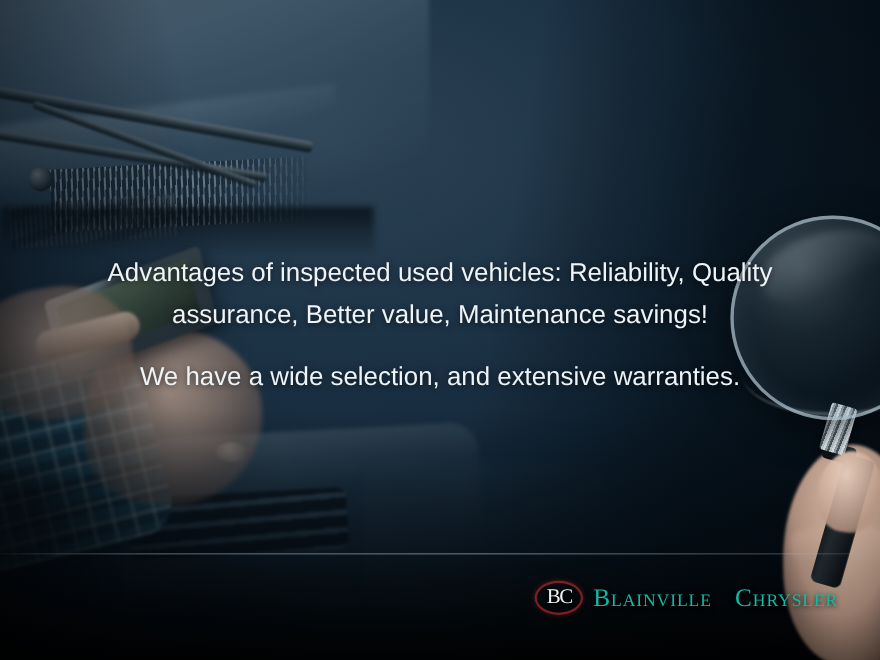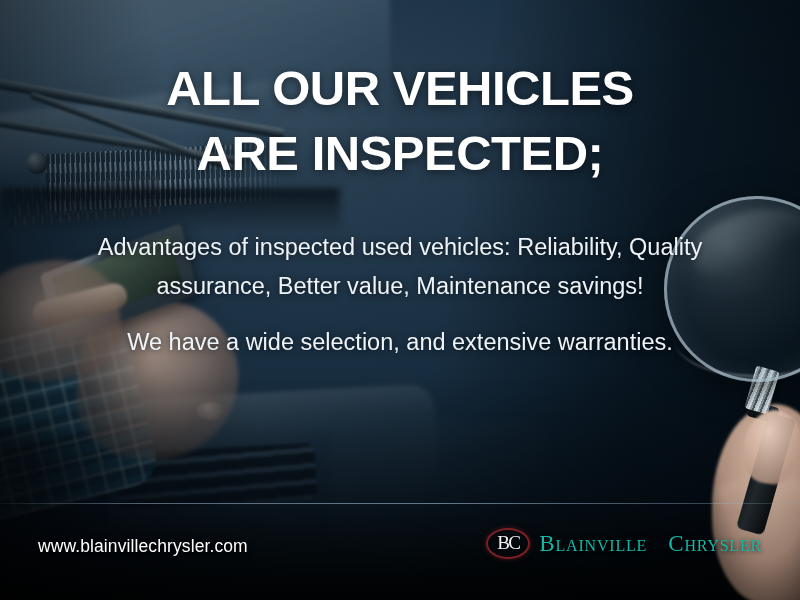--- a/index.html
+++ b/index.html
@@ -453,33 +453,28 @@
   <div class="mg-lens"></div>
   <div class="mg-rim"></div>
   <div class="mg-arc"></div>
   <div class="mg-highlight"></div>
   <div class="mg-thumb"></div>
 
   <div class="vignette"></div>
 
   <div class="content">
 
-    <div class="headline">
-      <span class="l1">ALL OUR VEHICLES</span>
-      <span class="l2">ARE INSPECTED;</span>
-    </div>
 
     <div class="body-block">
       <p class="para1">Advantages of inspected used vehicles: Reliability, Quality assurance, Better value, Maintenance savings!</p>
       <p class="para2">We have a wide selection, and extensive warranties.</p>
     </div>
 
     <div class="divider"></div>
 
-    <div class="url">www.blainvillechrysler.com</div>
 
     <div class="logo">
       <div class="logo-mark">
         <div class="ring"></div>
         <div class="mono">BC</div>
       </div>
       <div class="logo-text">
         <span>Blainville</span>
         <span class="gap"></span>
         <span>Chrysler</span>

